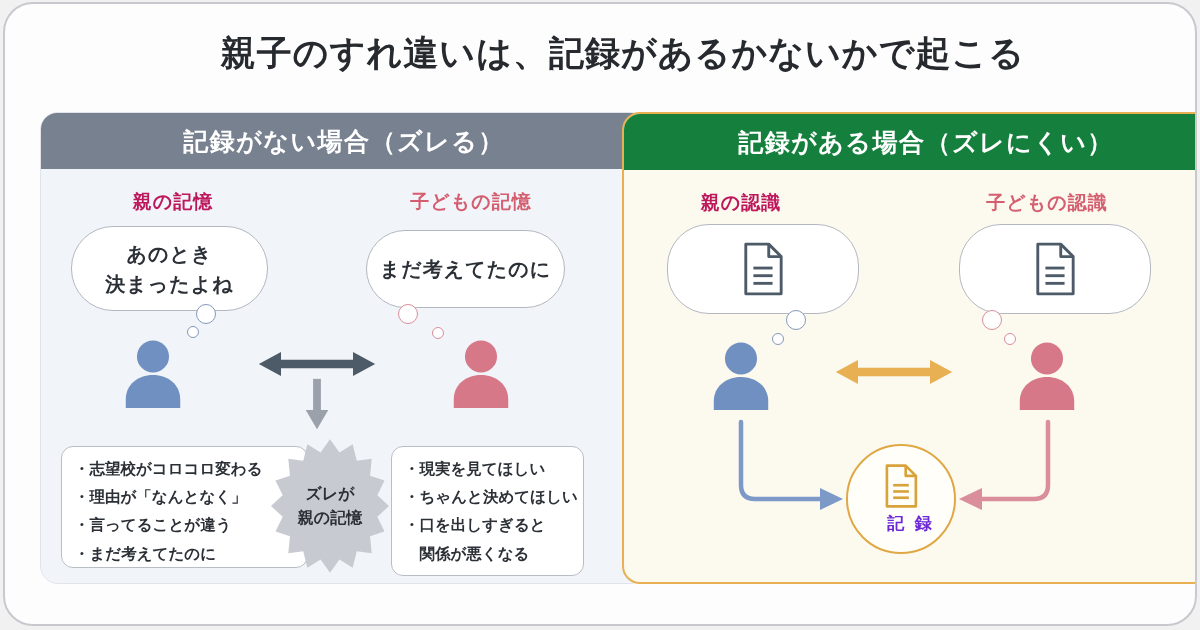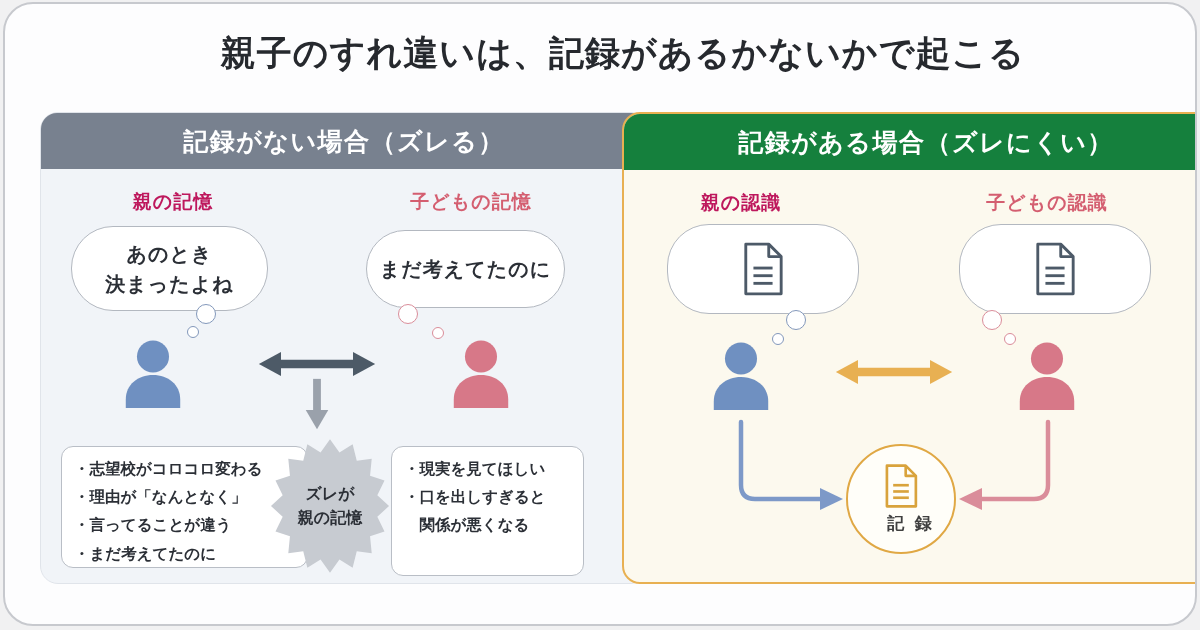--- a/index.html
+++ b/index.html
@@ -45,21 +45,21 @@
                  line-height:1.82; white-space:nowrap; }
 
   .burst-wrap { position:absolute; left:228px; top:268px; width:122px; height:138px; }
   .burst-wrap svg { position:absolute; inset:0; }
   .burst-text { position:absolute; inset:0; display:flex; flex-direction:column; align-items:center;
                 justify-content:center; font-size:16px; font-weight:700; color:#2b2f36; line-height:1.5; }
 
   .record-circle { position:absolute; left:222px; top:274px; width:110px; height:110px;
                    background:#fffef9; border:2px solid #e0a844; border-radius:50%;
                    display:flex; flex-direction:column; align-items:center; justify-content:center; gap:3px; }
-  .record-label { font-size:17px; font-weight:700; color:#404040; letter-spacing:3px;padding-left:20px; }
+  .record-label { font-size:17px; font-weight:700; color:#6d28d9; letter-spacing:3px;padding-left:20px; }
 
   .connectors { position:absolute; inset:0; }
 </style>
 </head>
 <body>
 
 <div class="canvas">
 
   <h1 class="main-title">親子のすれ違いは、記録があるかないかで起こる</h1>
 
@@ -115,20 +115,21 @@
           <polygon fill="#c7cbd1" points="122,62 110.1,71.6 117.4,85 102.7,89.2 104.4,104.4 89.2,102.7 85,117.4 71.6,110.1 62,122 52.4,110.1 39,117.4 34.8,102.7 19.6,104.4 21.3,89.2 6.6,85 13.9,71.6 2,62 13.9,52.4 6.6,39 21.3,34.8 19.6,19.6 34.8,21.3 39,6.6 52.4,13.9 62,2 71.6,13.9 85,6.6 89.2,21.3 104.4,19.6 102.7,34.8 117.4,39 110.1,52.4"></polygon>
         </svg>
         <div class="burst-text">
           <span>ズレが</span>
           <span>親の記憶</span>
         </div>
       </div>
 
       <ul class="list-box" style="left:350px; top:277px; width:193px; height:130px;">
         <li>・現実を見てほしい</li>
+        <li>・ちゃんと決めてほしい</li>
         <li>・口を出しすぎると</li>
         <li>　関係が悪くなる</li>
       </ul>
     </div>
   </section>
 
   <section class="panel right">
     <header class="panel-head">記録がある場合（ズレにくい）</header>
     <div class="panel-body">
 

